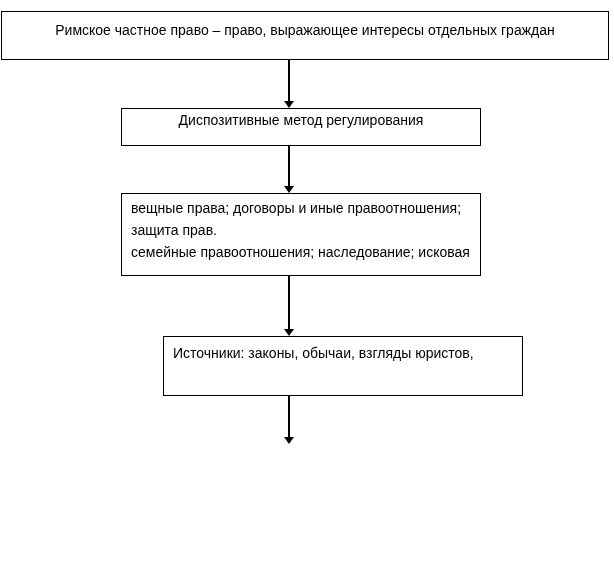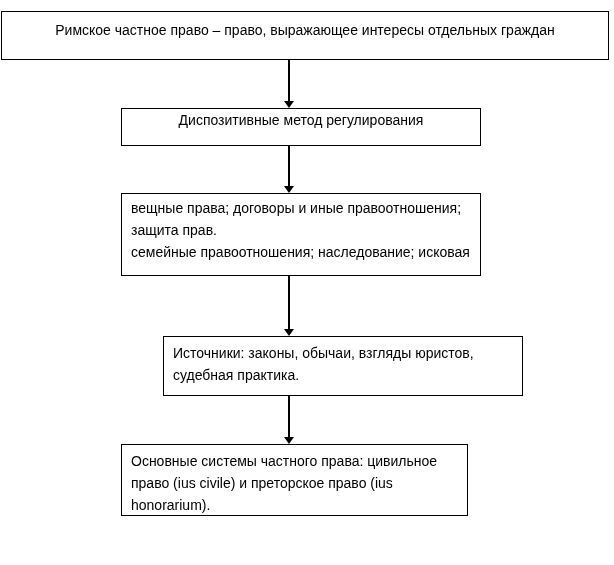--- a/index.html
+++ b/index.html
@@ -109,27 +109,21 @@
     <span class="tline">семейные правоотношения; наследование; исковая</span>
   </div>
 
   <div class="arrow" id="arrow-3">
     <div class="shaft"></div>
     <div class="head"></div>
   </div>
 
   <div class="box" id="box-sources">
     <span class="tline">Источники: законы, обычаи, взгляды юристов,</span>
-    <span class="tline">судебная практика.</span>
   </div>
 
   <div class="arrow" id="arrow-4">
     <div class="shaft"></div>
     <div class="head"></div>
   </div>
 
-  <div class="box" id="box-systems">
-    <span class="tline">Основные системы частного права: цивильное</span>
-    <span class="tline">право (ius civile) и преторское право (ius</span>
-    <span class="tline">honorarium).</span>
-  </div>
 
 </div>
 
 </body></html>

